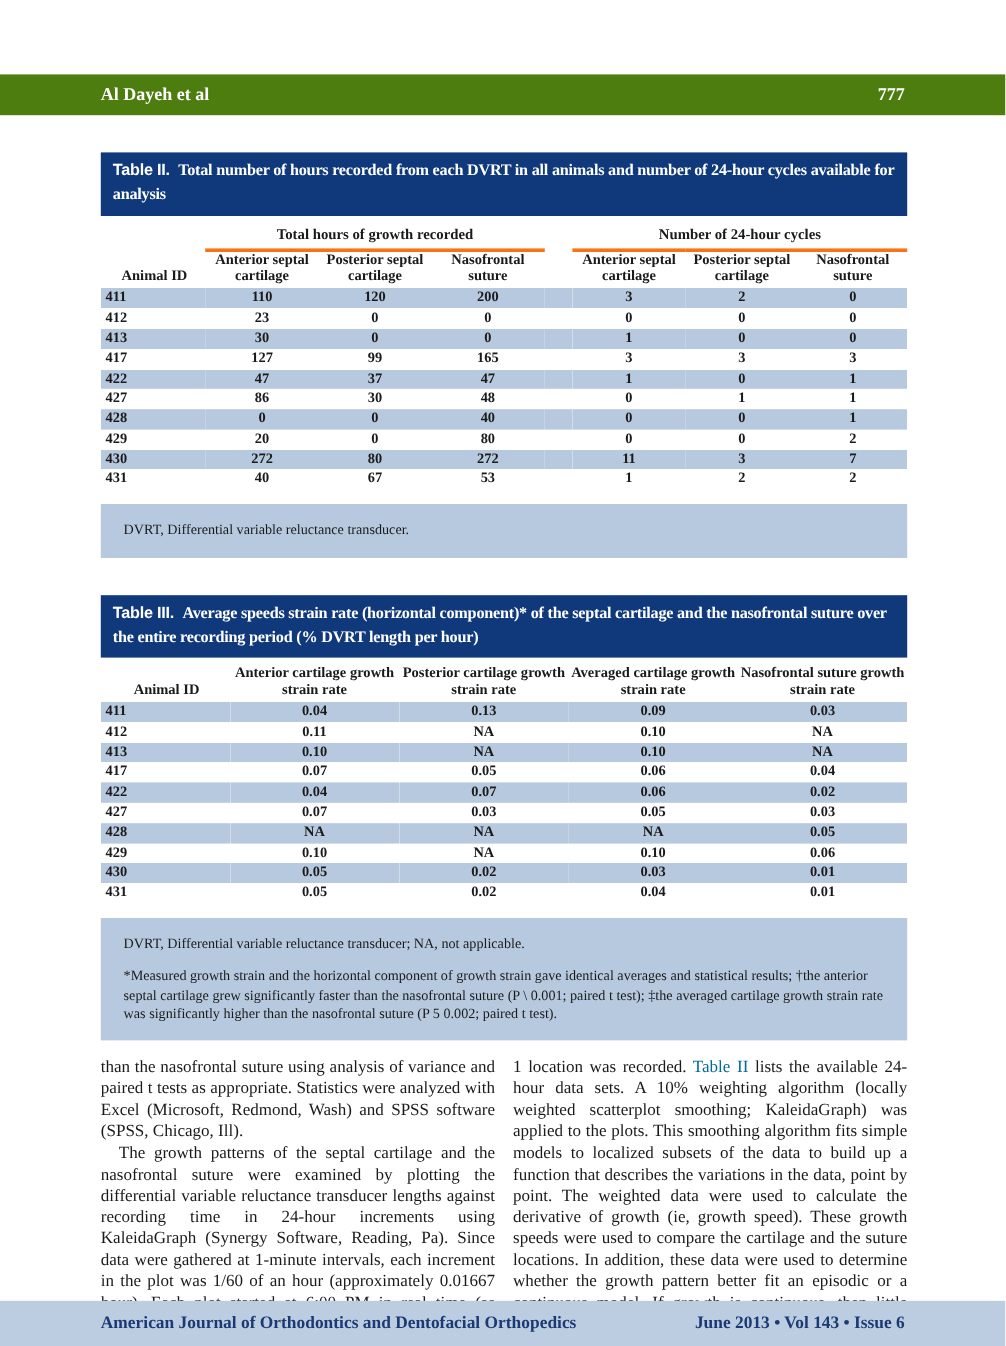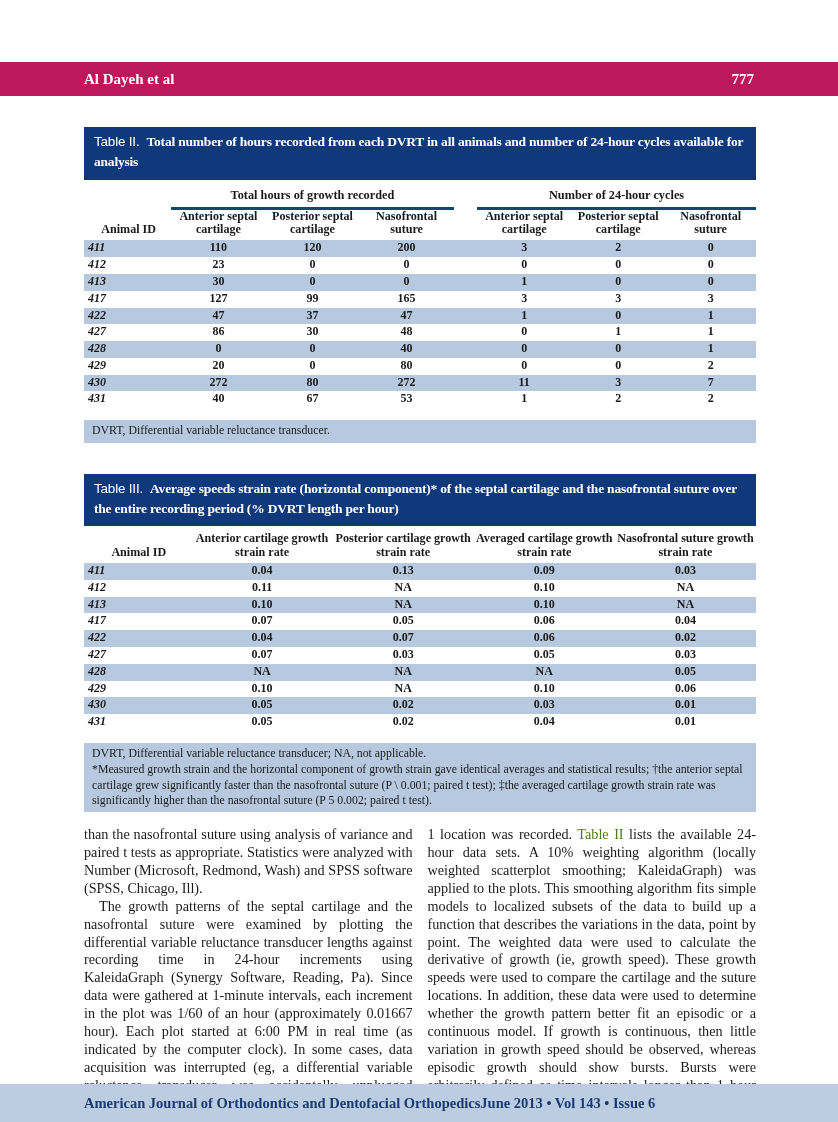--- a/index.html
+++ b/index.html
@@ -2,63 +2,63 @@
 <html><head>
 <meta charset="utf-8">
 <style>
   html,body { margin:0; padding:0; background:#ffffff; }
   .page {
     position:relative; width:838px; height:1122px; background:#ffffff;
     font-family:"Liberation Serif", serif; color:#1a1a1a; overflow:hidden;
   }
   
   .topbar {
-    margin-top:62px; height:34px; background:#be185d; color:#ffffff;
+    margin-top:62px; height:34px; background:#4d7c0f; color:#ffffff;
     display:flex; justify-content:space-between; align-items:center;
     padding:0 84px; box-sizing:border-box; font-weight:700; font-size:15px;
   }
   
   .content { width:672px; margin-left:84px; }
   
   .tbl-title {
     background:#10397c; color:#ffffff; padding:5px 10px 7px 10px;
     font-size:13.5px; line-height:1.5; letter-spacing:-0.2px; margin-top:31px;
   }
-  .tbl-title .lbl { font-family:"Liberation Sans", sans-serif; font-weight:400; margin-right:7px; }
+  .tbl-title .lbl { font-family:"Liberation Sans", sans-serif; font-weight:700; margin-right:7px; }
   .tbl-title .ttl { font-weight:700; }
   
   table { width:100%; border-collapse:collapse; table-layout:fixed; margin-top:6px; }
   th, td { font-weight:700; overflow:hidden; }
-  th.grp { border-bottom:3px solid #0c4a6e; text-align:center; font-size:12.3px; padding:2px 0 4px 0; }
+  th.grp { border-bottom:3px solid #f97316; text-align:center; font-size:12.3px; padding:2px 0 4px 0; }
   th.gapcol { border:none; }
   th.sub { text-align:center; vertical-align:bottom; font-size:12.1px; line-height:1.15; padding:0 2px 3px 2px; }
   th.id-h { text-align:center; vertical-align:bottom; font-size:12.1px; padding:4px 2px 3px 4px;margin-left:12px; }
   tbody td { text-align:center; font-size:12px; padding:1px 2px 2px 2px; line-height:1.15; }
-  tbody td.idcell { text-align:left; padding-left:4px;font-style:italic; }
+  tbody td.idcell { text-align:left; padding-left:4px; }
   tbody tr:nth-child(odd) { background:#b7c9de; }
   sup { font-size:8px; line-height:0; }
   
   .note {
     background:#b7c9de; font-weight:400; font-size:11.8px;
     padding:2px 7px 3px 7px; margin-top:12px; line-height:1.3;
   }
-  .note div { margin:1px; }
+  .note div { margin:12px; }
   
   .bodytext {
     display:flex; gap:15px; margin-top:14px;
     font-size:14.2px; line-height:1.26; text-align:justify;
   }
   .bodytext .col { flex:1; min-width:0; }
   .bodytext p { margin:0; }
   .bodytext p.indent { text-indent:15px; }
-  .link { color:#4d7c0f; text-decoration:none; cursor:pointer; }
+  .link { color:#0369a1; text-decoration:none; cursor:pointer; }
   
   .footer {
     position:absolute; left:0; right:0; bottom:0; height:38px; background:#bccde1;
-    display:flex; align-items:center;
+    display:flex; justify-content:space-between; align-items:center;
     padding:0 84px; box-sizing:border-box; color:#1b3a73; font-weight:700; font-size:14.5px;
   }
 </style>
 </head>
 <body>
 
 <div class="page">
 
   <div class="topbar">
     <span>Al Dayeh et al</span>
@@ -303,21 +303,21 @@
         </tbody>
     </table>
 
     <div class="note">
       <div>DVRT, Differential variable reluctance transducer; NA, not applicable.</div>
       <div>*Measured growth strain and the horizontal component of growth strain gave identical averages and statistical results; †the anterior septal cartilage grew significantly faster than the nasofrontal suture (P \ 0.001; paired t test); ‡the averaged cartilage growth strain rate was significantly higher than the nasofrontal suture (P 5 0.002; paired t test).</div>
     </div>
 
     <div class="bodytext">
       <div class="col">
-        <p>than the nasofrontal suture using analysis of variance and paired t tests as appropriate. Statistics were analyzed with Number (Microsoft, Redmond, Wash) and SPSS software (SPSS, Chicago, Ill).</p>
+        <p>than the nasofrontal suture using analysis of variance and paired t tests as appropriate. Statistics were analyzed with Excel (Microsoft, Redmond, Wash) and SPSS software (SPSS, Chicago, Ill).</p>
         <p class="indent">The growth patterns of the septal cartilage and the nasofrontal suture were examined by plotting the differential variable reluctance transducer lengths against recording time in 24-hour increments using KaleidaGraph (Synergy Software, Reading, Pa). Since data were gathered at 1-minute intervals, each increment in the plot was 1/60 of an hour (approximately 0.01667 hour). Each plot started at 6:00 PM in real time (as indicated by the computer clock). In some cases, data acquisition was interrupted (eg, a differential variable reluctance transducer was accidentally unplugged overnight); thus, full-day data were not always available. However, in most animals, at least one 24-hour cycle in at least</p>
       </div>
       <div class="col">
         <p><span>1 location was recorded. </span><a class="link">Table II</a><span> lists the available 24-hour data sets. A 10% weighting algorithm (locally weighted scatterplot smoothing; KaleidaGraph) was applied to the plots. This smoothing algorithm fits simple models to localized subsets of the data to build up a function that describes the variations in the data, point by point. The weighted data were used to calculate the derivative of growth (ie, growth speed). These growth speeds were used to compare the cartilage and the suture locations. In addition, these data were used to determine whether the growth pattern better fit an episodic or a continuous model. If growth is continuous, then little variation in growth speed should be observed, whereas episodic growth should show bursts. Bursts were arbitrarily defined as time intervals longer than 1 hour during which growth speed was at least 3 times the average growth speed over the total time of recording. The</span></p>
       </div>
     </div>
 
   </div>
 
   <div class="footer">

